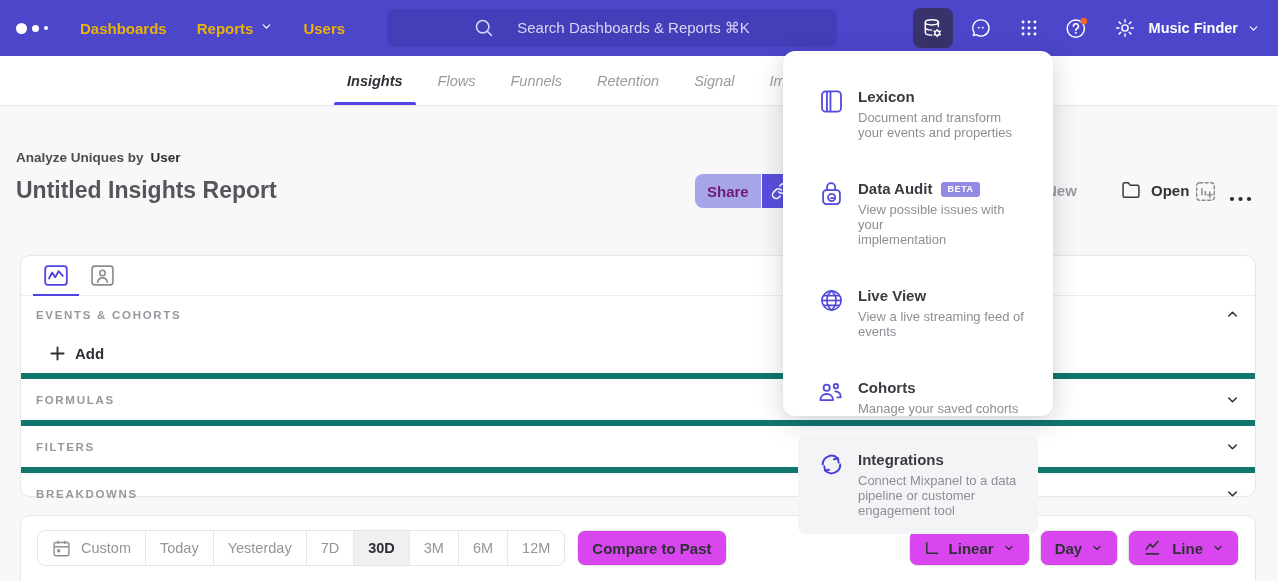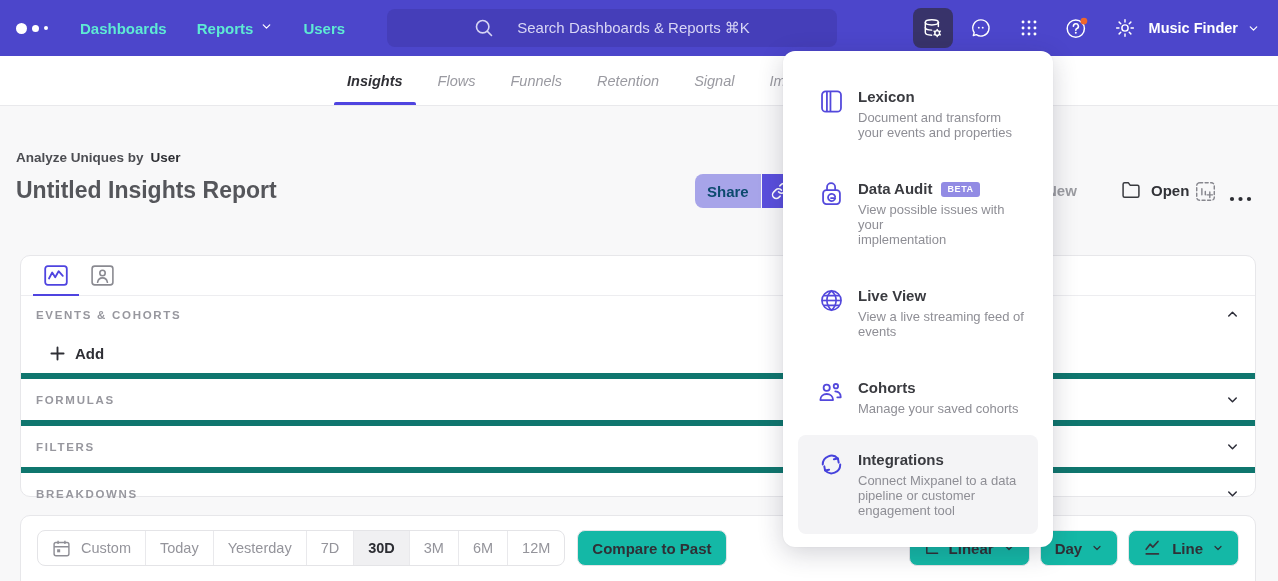--- a/index.html
+++ b/index.html
@@ -6,39 +6,39 @@
   body{font-family:"Liberation Sans",sans-serif;}
   #screen{position:relative;width:1278px;height:581px;overflow:hidden;background:#f8f8f9;}
 
   
   .nav{position:absolute;top:0;left:0;width:1278px;height:56px;background:#4c46cb;display:flex;align-items:center;z-index:5;}
   .logo{display:flex;align-items:center;gap:5px;margin-left:16px;width:44px;cursor:pointer;}
   .logo .d1{width:11px;height:11px;border-radius:50%;background:#fff;}
   .logo .d2{width:7px;height:7px;border-radius:50%;background:#fff;}
   .logo .d3{width:4px;height:4px;border-radius:50%;background:#fff;}
   .nav-links{display:flex;gap:30px;margin-left:20px;align-items:center;}
-  .nav-link{display:flex;align-items:flex-start;gap:7px;color:#5eead4;font-size:15px;font-weight:600;cursor:pointer;}
+  .nav-link{display:flex;align-items:flex-start;gap:7px;color:#eab308;font-size:15px;font-weight:600;cursor:pointer;}
   .searchbar{position:absolute;left:387px;top:9px;width:450px;height:38px;background:#453eb9;border-radius:8px;display:flex;align-items:center;justify-content:center;gap:23px;color:#d8d6f5;font-size:15px;cursor:text;}
   .nav-right{position:absolute;right:14px;top:8px;display:flex;align-items:center;}
   .nav-icon-btn{width:40px;height:40px;border-radius:8px;display:flex;align-items:center;justify-content:center;cursor:pointer;margin-left:8px;position:relative;}
   .nav-icon-btn.active{background:#38336a;}
   .project{display:flex;align-items:center;gap:9px;color:#fff;font-size:14.5px;font-weight:700;cursor:pointer;padding:0 4px;height:40px;}
 
   
   .tabbar{position:absolute;top:56px;left:0;width:1278px;height:50px;background:#fff;border-bottom:1px solid #e9e9ec;display:flex;gap:9px;padding-left:334px;box-sizing:border-box;}
   .tab{padding:0 13px;display:flex;align-items:center;font-size:14.5px;color:#9a9aa1;position:relative;cursor:pointer;white-space:nowrap;font-style:italic;}
   .tab.active{color:#2f2f35;font-weight:700;}
   .tab.active::after{content:"";position:absolute;left:0;right:0;bottom:0;height:3px;background:#4f44e0;border-radius:2px 2px 0 0;}
 
   
   .breadcrumb{position:absolute;left:16px;top:150px;font-size:13.5px;color:#4c4d52;font-weight:600;}
   .breadcrumb .entity{color:#2d2e33;font-weight:700;margin-left:7px;}
   .page-title{position:absolute;left:16px;top:177px;font-size:23px;font-weight:700;color:#55565b;}
   .share-group{position:absolute;left:695px;top:174px;display:flex;height:34px;}
-  .share-main{background:#a7a4e9;color:#0c4a6e;font-size:15px;font-weight:600;display:flex;align-items:center;padding:0 12px;border-radius:8px 0 0 8px;cursor:pointer;}
+  .share-main{background:#a7a4e9;color:#701a75;font-size:15px;font-weight:600;display:flex;align-items:center;padding:0 12px;border-radius:8px 0 0 8px;cursor:pointer;}
   .share-link{width:37px;background:#5a4fdd;border-radius:0 8px 8px 0;display:flex;align-items:center;justify-content:center;margin-left:1px;cursor:pointer;}
   .hdr-new{position:absolute;left:1046px;top:182px;font-size:15px;font-weight:600;color:#9b9ca1;cursor:pointer;}
   .hdr-open{position:absolute;left:1121px;top:180px;display:flex;align-items:center;gap:10px;font-size:15px;font-weight:600;color:#313237;cursor:pointer;}
   .hdr-boardadd{position:absolute;left:1195px;top:181px;cursor:pointer;}
   .hdr-more{position:absolute;left:1229px;top:188px;cursor:pointer;}
 
   
   .panel{position:absolute;left:20px;top:255px;width:1236px;height:242px;background:#fff;border:1px solid #e7e7ea;border-radius:10px;box-sizing:border-box;}
   .panel-tabs{height:39px;border-bottom:1px solid #ededf0;display:flex;padding-left:12px;align-items:stretch;}
   .ptab{width:46px;display:flex;align-items:center;justify-content:center;position:relative;cursor:pointer;}
@@ -50,26 +50,26 @@
   .section-label{font-size:11.5px;font-weight:700;letter-spacing:1.7px;color:#97979e;}
   .add-row{display:flex;align-items:center;gap:10px;padding-left:29px;height:40px;cursor:pointer;}
   .add-label{font-size:15px;font-weight:700;color:#2e2f35;}
 
   
   .datebar{position:absolute;left:20px;top:515px;width:1236px;height:82px;background:#fff;border:1px solid #e7e7ea;border-radius:10px;box-sizing:border-box;display:flex;align-items:flex-start;padding:14px 16px;}
   .range-group{display:flex;height:36px;border:1px solid #e4e4e7;border-radius:8px;overflow:hidden;box-sizing:border-box;background:#fff;}
   .range-seg{display:flex;align-items:center;gap:10px;padding:0 14px;font-size:14.5px;color:#94949b;border-left:1px solid #e9e9ec;cursor:pointer;white-space:nowrap;}
   .range-seg:first-child{border-left:none;}
   .range-seg.active{background:#f0f0f2;color:#2c2d33;font-weight:700;}
-  .ctl-btn{height:36px;border:1px solid #e4e4e7;border-radius:8px;display:flex;align-items:center;gap:9px;padding:0 14px;font-size:15px;font-weight:600;color:#2f3036;background:#14b8a6;cursor:pointer;box-sizing:border-box;white-space:nowrap;}
+  .ctl-btn{height:36px;border:1px solid #e4e4e7;border-radius:8px;display:flex;align-items:center;gap:9px;padding:0 14px;font-size:15px;font-weight:600;color:#2f3036;background:#d946ef;cursor:pointer;box-sizing:border-box;white-space:nowrap;}
   .compare-btn{margin-left:12px;}
   .right-cluster{margin-left:auto;display:flex;gap:10px;}
 
   
-  .popover{position:absolute;left:783px;top:51px;width:270px;height:496px;background:#fff;border-radius:12px;box-shadow:0 6px 26px rgba(30,30,55,.20),0 0 2px rgba(0,0,0,.06);z-index:100;padding:37px 15px 16px;box-sizing:border-box;}
+  .popover{position:absolute;left:783px;top:51px;width:270px;height:365px;background:#fff;border-radius:12px;box-shadow:0 6px 26px rgba(30,30,55,.20),0 0 2px rgba(0,0,0,.06);z-index:100;padding:37px 15px 16px;box-sizing:border-box;}
   .pop-item{display:flex;align-items:flex-start;padding:0 6px 0 20px;margin-bottom:40px;border-radius:8px;cursor:pointer;}
   .pop-icon{width:26px;margin-right:14px;flex-shrink:0;margin-top:1px;display:flex;justify-content:center;}
   .pop-title{font-size:15px;font-weight:700;color:#3a3b40;display:flex;align-items:center;gap:9px;line-height:18px;}
   .pop-desc{font-size:13px;color:#8e8e95;line-height:15px;margin-top:4px;white-space:pre-line;}
   .beta{background:#928be4;color:#fff;font-size:9px;font-weight:700;letter-spacing:.6px;padding:3px 6px;border-radius:3px;line-height:1;}
   .pop-item.cohorts{margin-bottom:19px;}
   .pop-item.highlight{background:#f4f4f6;padding:16px 6px 16px 20px;margin-bottom:0;}
 </style>
 </head>
 <body>

